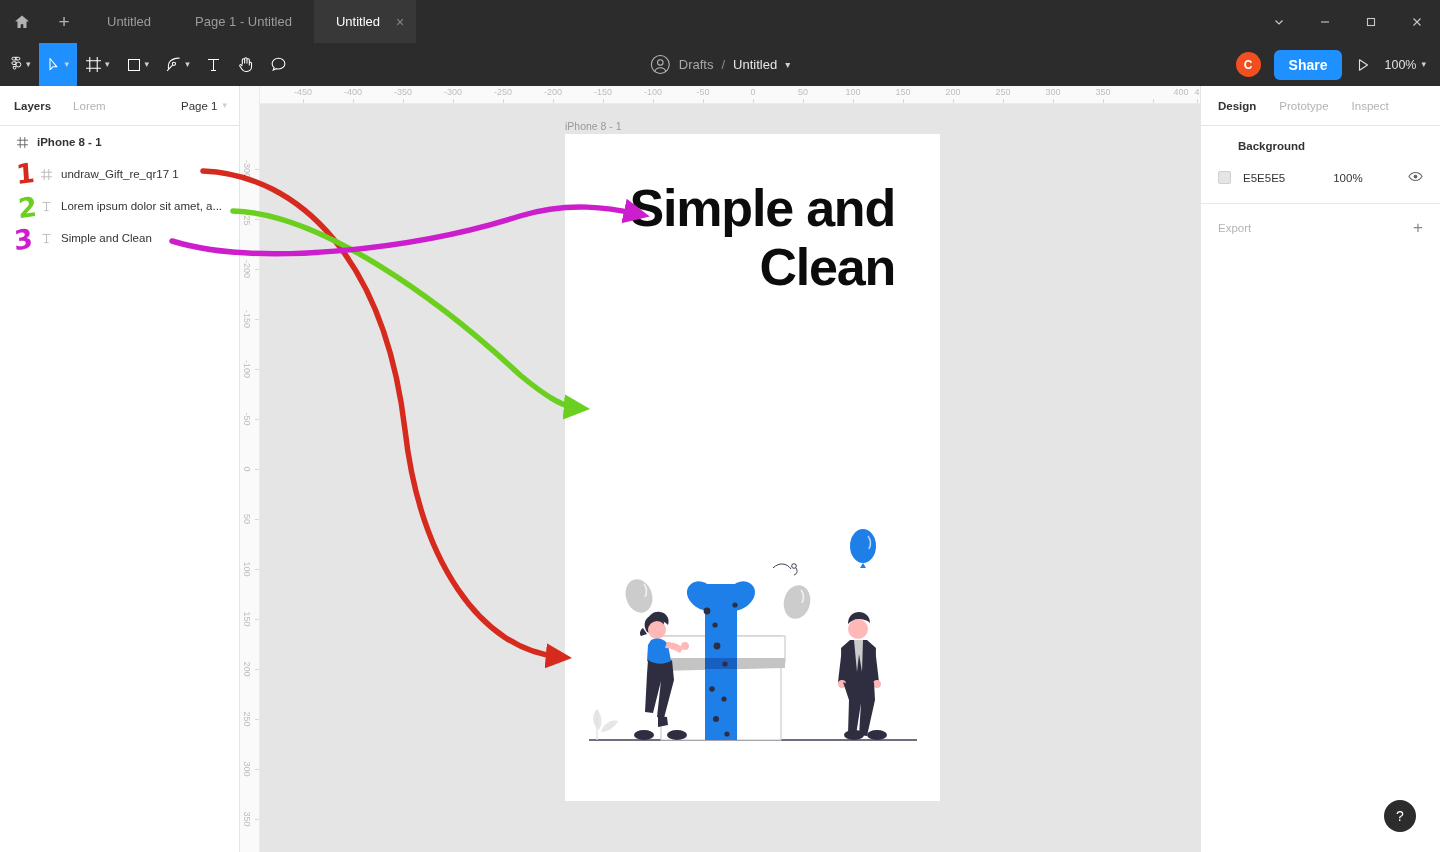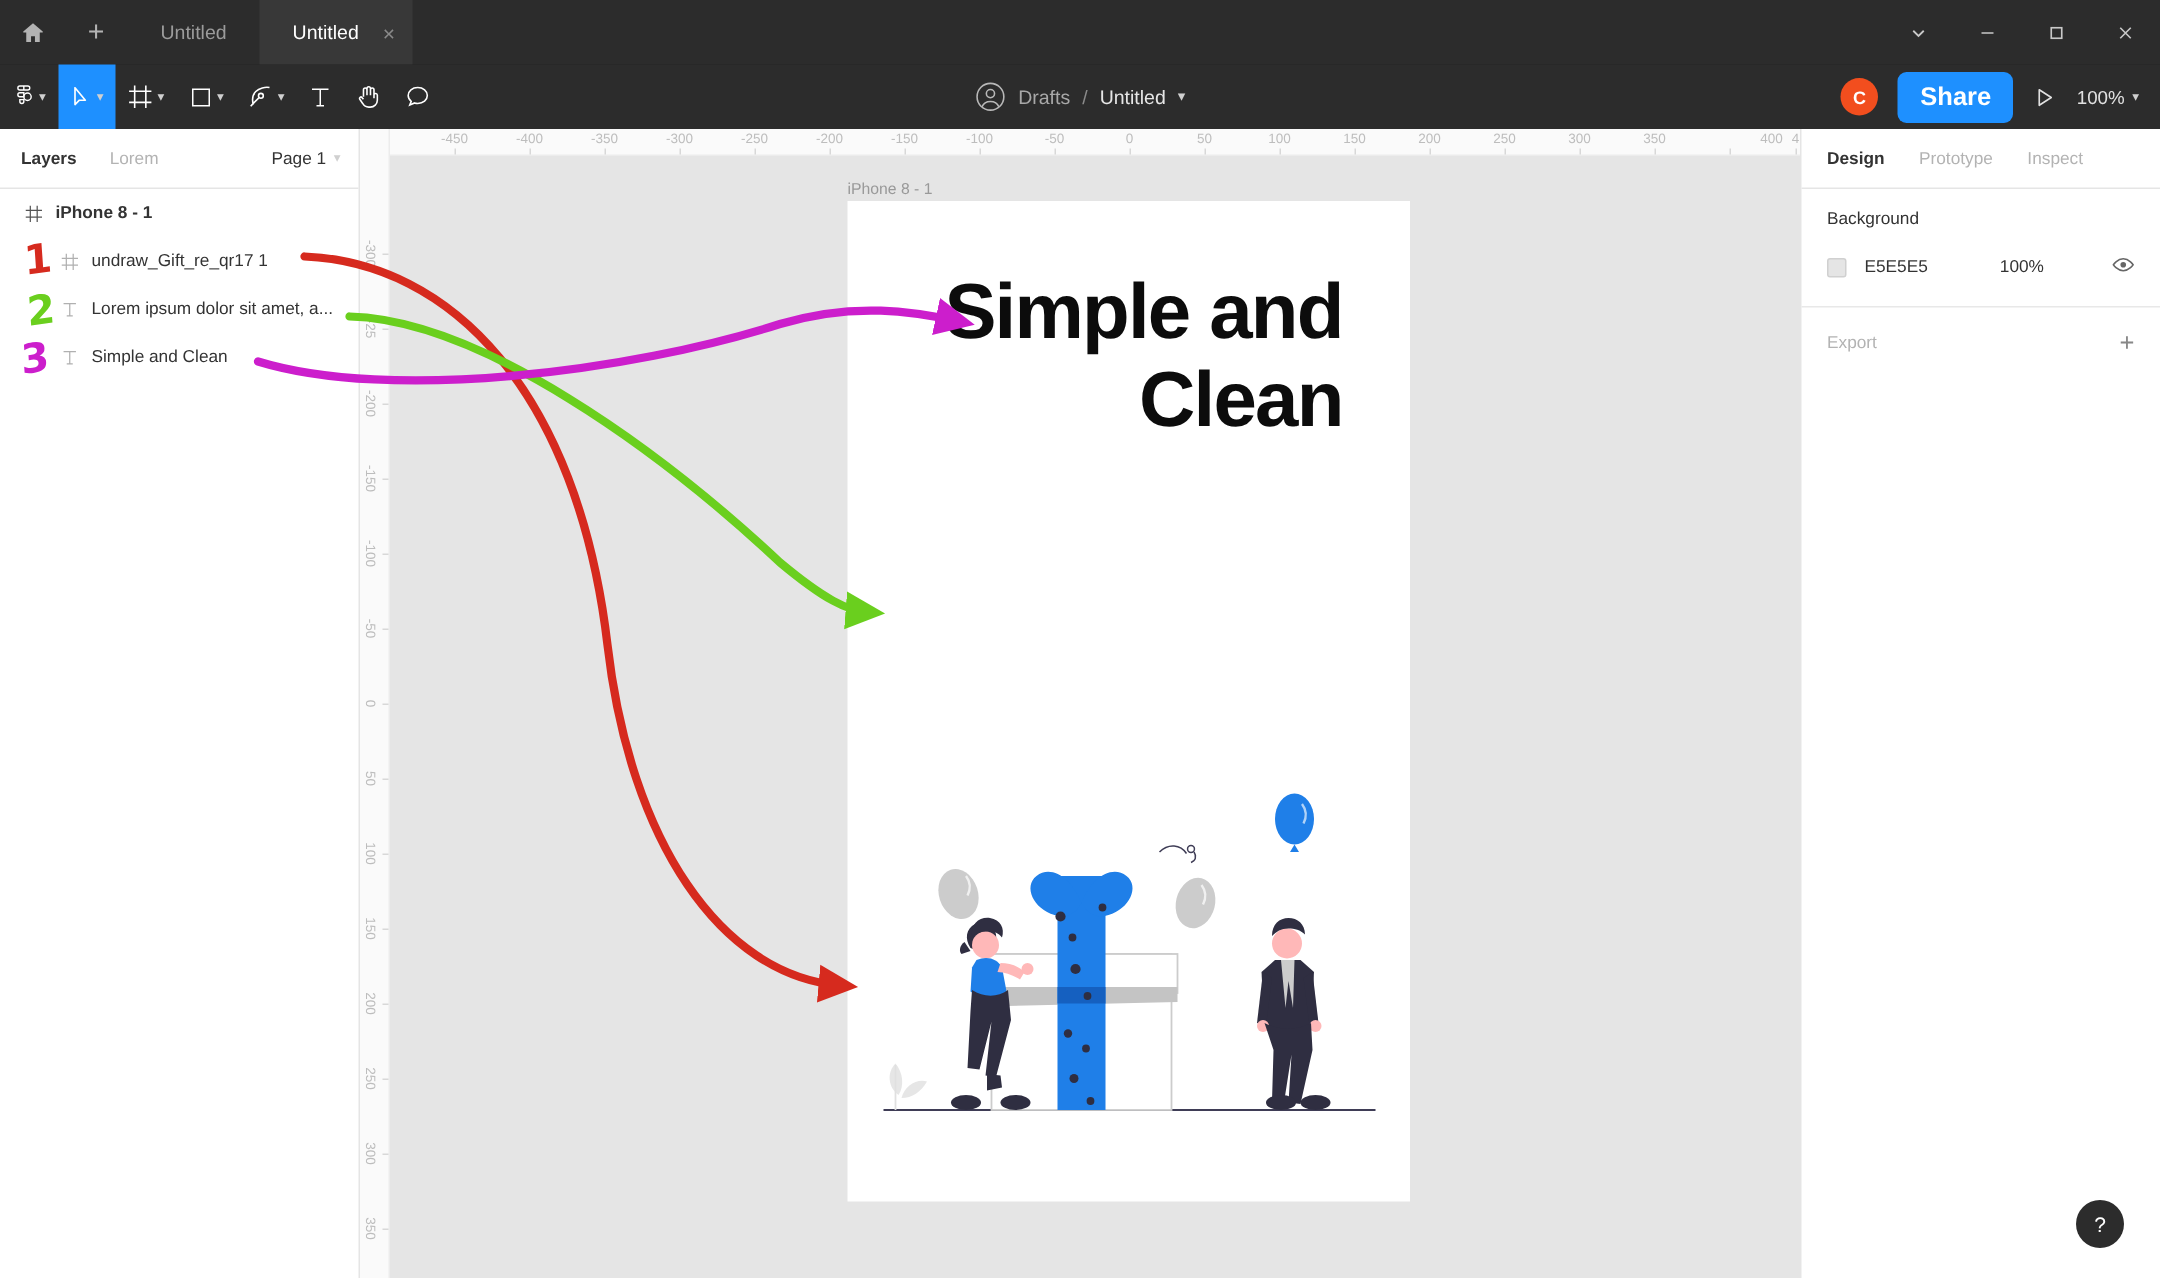--- a/index.html
+++ b/index.html
@@ -61,21 +61,21 @@
   .tb-center .crumb-sep { color: #8a8a8a; }
   .tb-right {
     position: absolute; right: 14px; display: flex; align-items: center; gap: 13px;
   }
   #avatar {
     width: 25px; height: 25px; border-radius: 50%;
     background: #f24e1e; color: #fff; font-size: 12px; font-weight: bold;
     display: flex; align-items: center; justify-content: center; cursor: pointer;
   }
   #share-btn {
-    background: #1e90ff; color: #fff; font-size: 17px; font-weight: bold;
+    background: #1e90ff; color: #fff; font-size: 14px; font-weight: bold;
     border-radius: 6px; padding: 7px 15px; cursor: pointer; border: none;
     font-family: "Liberation Sans", sans-serif;
   }
   #present-btn { color: #e0e0e0; cursor: pointer; display: flex; align-items: center; }
   #zoom-level {
     color: #e0e0e0; font-size: 12.5px; cursor: pointer;
     display: flex; align-items: center; gap: 5px;
   }
 
   
@@ -109,21 +109,21 @@
     background: #ffffff; border-left: 1px solid #e5e5e5;
   }
   #right-tabs {
     height: 40px; display: flex; align-items: center; padding: 0 17px; gap: 23px;
     border-bottom: 1px solid #e5e5e5;
   }
   .rtab { font-size: 11.5px; cursor: pointer; }
   .rtab.active { color: #333; font-weight: bold; }
   .rtab.inactive { color: #b3b3b3; }
   .panel-section { padding: 14px 17px 0 17px; }
-  .section-title { font-size: 11.5px; font-weight: normal; color: #333; }
+  .section-title { font-size: 11.5px; font-weight: bold; color: #333; margin-left: 20px; }
   #bg-row {
     display: flex; align-items: center; margin-top: 17px; font-size: 11.5px; color: #333;
   }
   #bg-swatch {
     width: 13px; height: 13px; background: #e5e5e5; border: 1px solid #d0d0d0;
     border-radius: 2px; cursor: pointer;
   }
   #bg-hex { margin-left: 12px; cursor: pointer; }
   #bg-opacity { margin-left: 48px; cursor: pointer; }
   #bg-eye { margin-left: auto; color: #666; cursor: pointer; }
@@ -207,20 +207,23 @@
 
 <div id="titlebar">
   <div class="tb-home">
     <svg width="16" height="16" viewBox="0 0 16 16" fill="currentColor">
         <path d="M8 1.5 1.5 7v.6h2V14h3.2v-3.8h2.6V14h3.2V7.6h2V7z"></path>
       </svg>
   </div>
   <div class="tb-plus">+</div>
   <div class="tb-tab">
     <span>Untitled</span>
+  </div>
+  <div class="tb-tab">
+    <span>Page 1 - Untitled</span>
   </div>
   <div class="tb-tab active">
     <span>Untitled</span>
     <span class="tabclose">×</span>
   </div>
   <div class="tb-spacer"></div>
   <div class="tb-winbtn">
     <svg width="12" height="12" viewBox="0 0 12 12" fill="none" stroke="currentColor" stroke-width="1.2">
         <path d="M2.5 4.5 6 8l3.5-3.5"></path>
       </svg>

